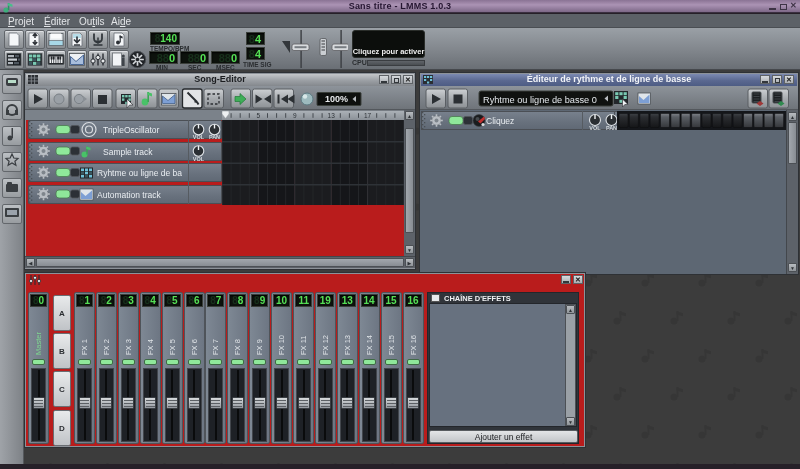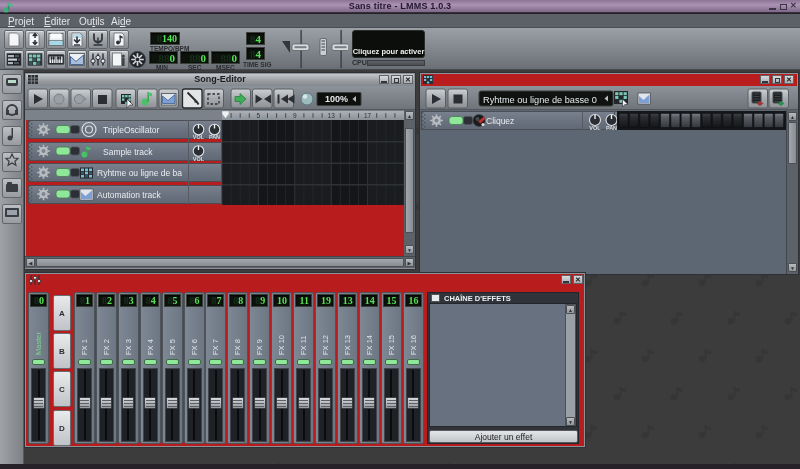--- a/index.html
+++ b/index.html
@@ -22,21 +22,21 @@
 
 #toolbar { left:0; top:28px; width:800px; height:42px;
   background:linear-gradient(#9aa0a6,#83888e 50%,#6a6f75);
   border-bottom:1px solid #46494d; }
 .tb { position:absolute; width:20px; height:19px; border:1px solid #61656a;
   background:linear-gradient(#c6c9cc,#a3a7ab 45%,#8a8e92);
   border-radius:2px; box-shadow:inset 0 1px 0 #dfe1e4; }
 
 
 .lcd { position:absolute; background:#0d120d; border:1px solid #3a3f3a;
-  box-shadow:inset 0 1px 2px #000; color:#55e055; font-family:Liberation Serif, serif;
+  box-shadow:inset 0 1px 2px #000; color:#55e055; font-family:Liberation Sans, sans-serif;
   font-weight:bold; text-align:right; }
 .lcdlabel { position:absolute; font-size:6.5px; color:#2a2d30; font-weight:bold; }
 
 
 #sidebar { left:0; top:70px; width:24px; height:394px; background:linear-gradient(90deg,#9fa3a8,#7e8287); border-right:1px solid #55585c; }
 .sbtn { position:absolute; left:2px; width:20px; height:20px; border:1px solid #63676c; border-radius:2px;
   background:linear-gradient(#bcc0c4,#989ca0); }
 
 
 #workspace { left:24px; top:70px; width:776px; height:394px; background:#3c3c3c; overflow:hidden; }
@@ -569,20 +569,21 @@
       <g>
             <rect x="292" y="6.5" width="44" height="13" rx="1" fill="#0e100e" stroke="#3a3f3a" stroke-width="1"></rect>
             <text x="300" y="16" font-size="9" fill="#e8eaec" font-family="Liberation Sans" font-weight="bold">100%</text>
             <path d="M331 10 L327.5 13 L331 16 Z" fill="#b8bcc0"></path>
           </g>
 </g>
     </svg>
   </div>
 
   <div class="win" style="left:419px;top:72px;width:380px;height:203px;">
+    <div class="wtitle" style="background:linear-gradient(#7c8ab2,#5a6890 55%,#4d5c84);color:#f2f4f8;border-bottom:1px solid #3a4665;">Éditeur de rythme et de ligne de basse</div>
     <svg class="abs" style="left:3px;top:2px" width="10" height="10" viewBox="0 0 10 10">
         <rect width="10" height="9" fill="#2b2e32"></rect>
         <g fill="#6fc0d8">
           <rect x="1" y="1" width="2.2" height="2"></rect>
           <rect x="4" y="1" width="2.2" height="2"></rect>
           <rect x="7" y="1" width="2.2" height="2"></rect>
           <rect x="1" y="4" width="2.2" height="2"></rect>
           <rect x="7" y="4" width="2.2" height="2"></rect>
           <rect x="4" y="6.5" width="2.2" height="2"></rect>
         </g>

